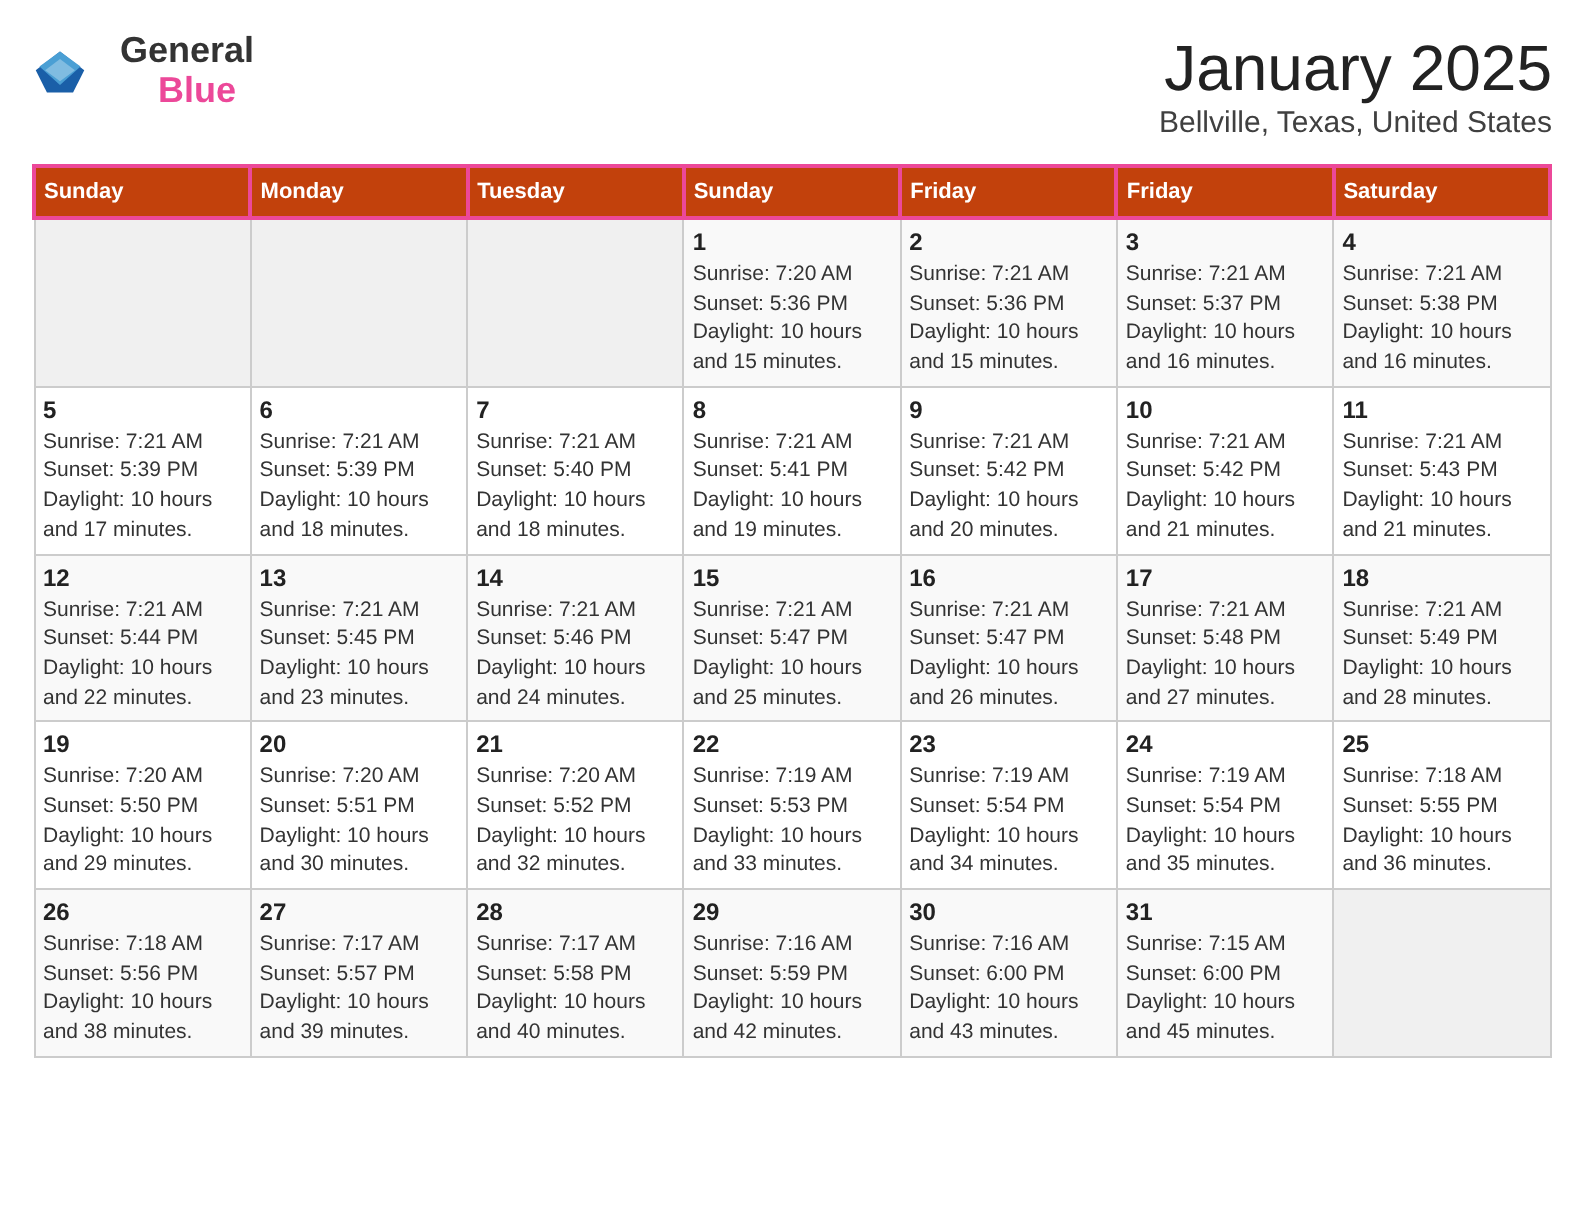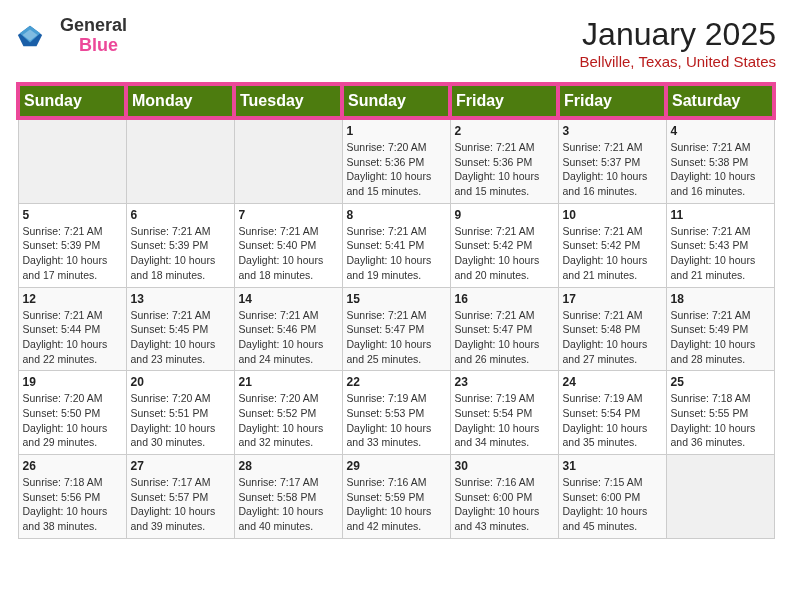--- a/index.html
+++ b/index.html
@@ -35,37 +35,37 @@
     .title-block {
       text-align: right;
     }
     .title-block h1 {
       font-size: 32px;
       color: #222;
       font-weight: normal;
     }
     .title-block h2 {
       font-size: 15px;
-      color: #b91c1c;
+      color: #404040;
       font-weight: normal;
       margin-left: 24px;
     }
     table {
       width: 100%;
       border-collapse: collapse;
       font-size: 11px;
     }
     thead tr th {
-      background-color: #4d7c0f;
+      background-color: #c2410c;
       color: #fff;
       padding: 6px 4px;
       text-align: left;
-      font-size: 16px;
+      font-size: 11px;
       font-weight: bold;
-      border: 4px solid #ec4899;
+      border: 2px solid #ec4899;
     }
     tbody tr td {
       border: 1px solid #ccc;
       vertical-align: top;
       padding: 4px;
       width: 14.28%;
       min-height: 80px;
       background: #fff;
     }
     tbody tr:nth-child(odd) td {

